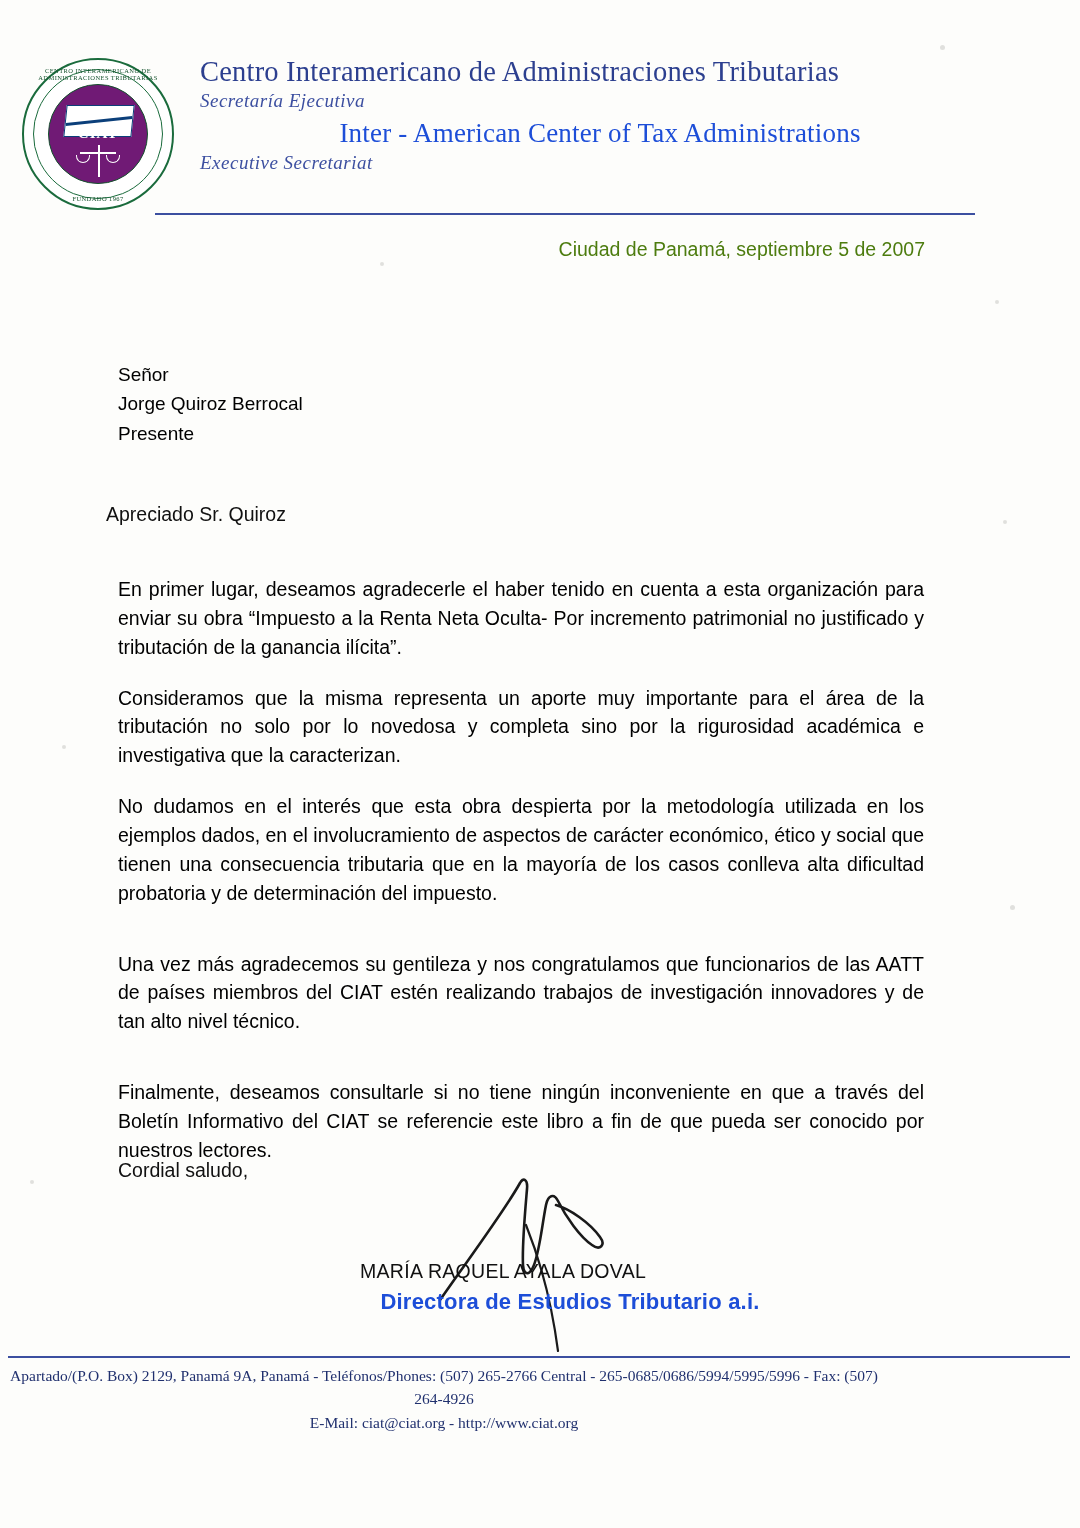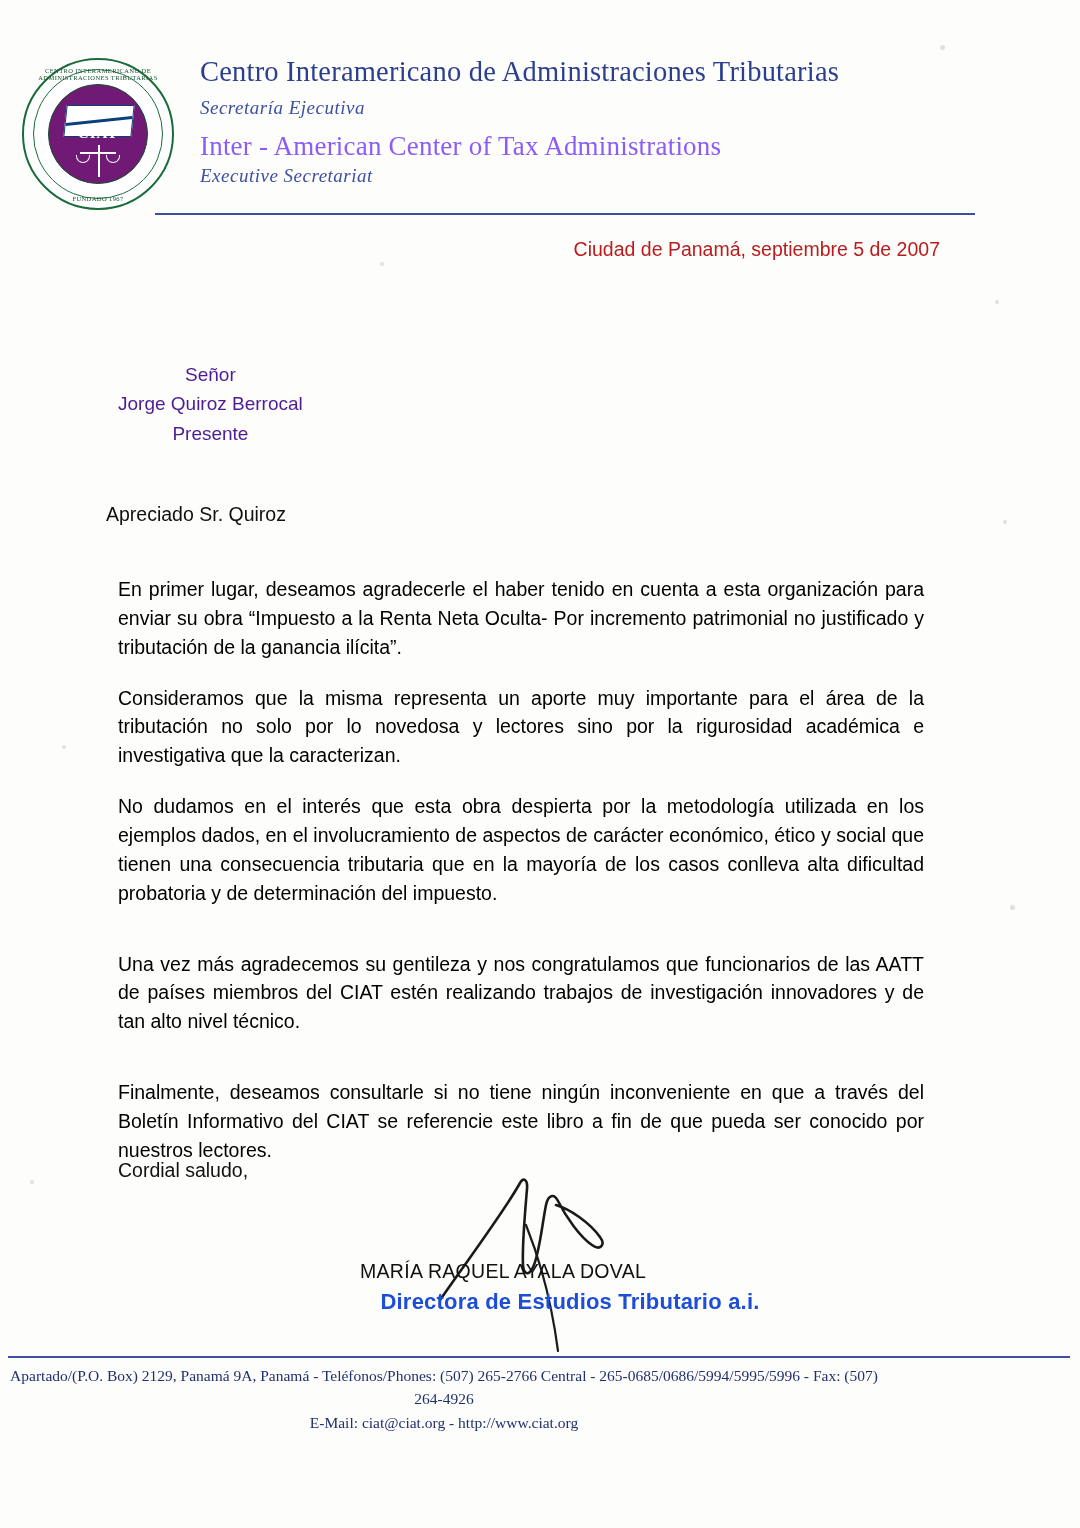--- a/index.html
+++ b/index.html
@@ -147,29 +147,30 @@
     font-size: 28.5px;
     color: #2c3f8f;
     letter-spacing: .2px;
     line-height: 1.15;
   }
   .lh-line2 {
     font-family: "Liberation Serif", serif;
     font-style: italic;
     font-size: 19px;
     color: #3c4fa0;
-    margin-top: 8px;
+    margin-top: 1px;
     letter-spacing: .5px;
   }
   .lh-line3 {
     font-family: "Liberation Serif", serif;
     font-size: 27px;
-    color: #8b5cf6;
-    margin-top: 12px;
+    color: #1d4ed8;
+    margin-top: 6px;
     letter-spacing: .2px;
+    text-align: center;
   }
   .lh-line4 {
     font-family: "Liberation Serif", serif;
     font-style: italic;
     font-size: 19px;
     color: #3c4fa0;
     margin-top: 3px;
     letter-spacing: .5px;
   }
   .lh-rule {
@@ -182,31 +183,29 @@
   }
 
   
   .date {
     position: absolute;
     top: 238px;
     left: 0;
     width: 925px;
     text-align: right;
     font-size: 19.5px;
-    color: #b91c1c;
-    margin-left: 15px;
+    color: #4d7c0f;
   }
   .addressee {
     position: absolute;
     left: 118px;
     top: 360px;
     font-size: 19px;
     line-height: 1.55;
-    color: #4c1d95;
-    text-align: center;
+    color: #000000;
   }
   .salutation {
     position: absolute;
     left: 106px;
     top: 503px;
     font-size: 19.5px;
     color: #111;
   }
   .body {
     position: absolute;
@@ -334,21 +333,21 @@
   <div class="addressee">
     <div>Señor</div>
     <div>Jorge Quiroz Berrocal</div>
     <div>Presente</div>
   </div>
 
   <div class="salutation">Apreciado Sr. Quiroz</div>
 
   <div class="body">
     <p class="para">En primer lugar, deseamos agradecerle el haber tenido en cuenta a esta organización para enviar su obra “Impuesto a la Renta Neta Oculta- Por incremento patrimonial no justificado y tributación de la ganancia ilícita”.</p>
-    <p class="para">Consideramos que la misma representa un aporte muy importante para el área de la tributación no solo por lo novedosa y lectores sino por la rigurosidad académica e investigativa que la caracterizan.</p>
+    <p class="para">Consideramos que la misma representa un aporte muy importante para el área de la tributación no solo por lo novedosa y completa sino por la rigurosidad académica e investigativa que la caracterizan.</p>
     <p class="para gap-xl">No dudamos en el interés que esta obra despierta por la metodología utilizada en los ejemplos dados, en el involucramiento de aspectos de carácter económico, ético y social que tienen una consecuencia tributaria que en la mayoría de los casos conlleva alta dificultad probatoria y de determinación del impuesto.</p>
     <p class="para gap-xl">Una vez más agradecemos su gentileza y nos congratulamos que funcionarios de las AATT de países miembros del CIAT estén realizando trabajos de investigación innovadores y de tan alto nivel técnico.</p>
     <p class="para">Finalmente, deseamos consultarle si no tiene ningún inconveniente en que a través del Boletín Informativo del CIAT se referencie este libro a fin de que pueda ser conocido por nuestros lectores.</p>
   </div>
 
   <div class="closing">Cordial saludo,</div>
 
   <div class="signature-area">
     <svg class="sig-svg" width="230" height="190" viewBox="0 0 230 190">
       <path d="M10 135 C 45 85, 75 45, 90 18 C 93 12, 98 14, 97 24 C 95 48, 92 80, 93 100 C 94 112, 100 110, 104 100 C 110 84, 112 60, 116 40 C 118 30, 124 28, 128 36 C 136 52, 150 72, 162 80 C 170 86, 176 80, 170 72 C 160 58, 140 44, 126 40" fill="none" stroke="#1a1a1a" stroke-width="2.6" stroke-linecap="round"></path>

